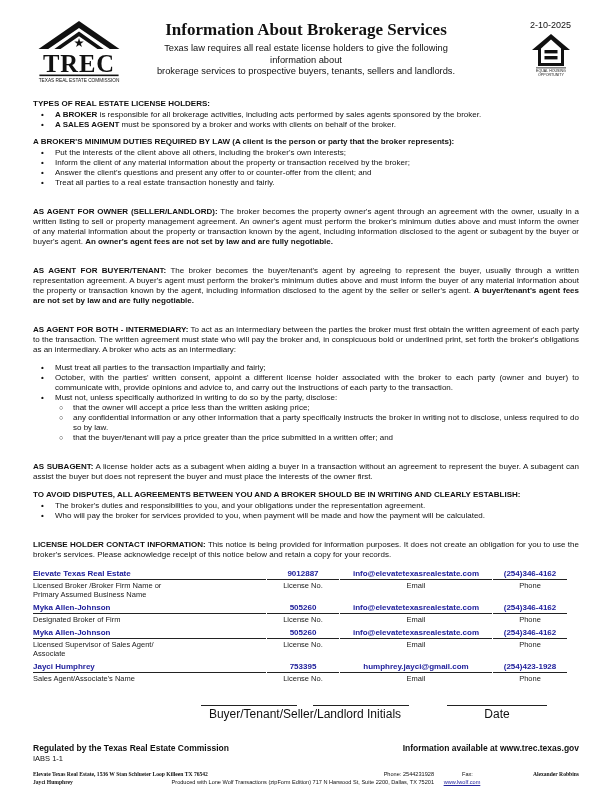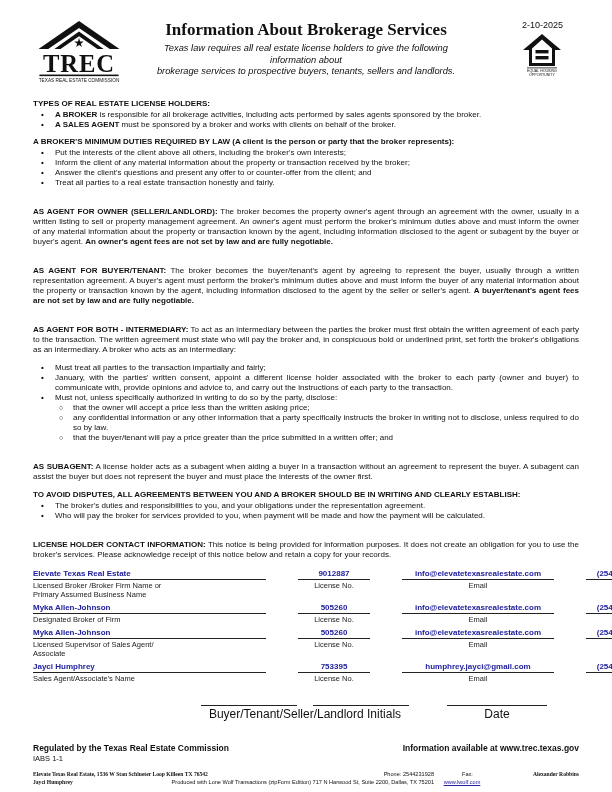--- a/index.html
+++ b/index.html
@@ -2,38 +2,38 @@
 <html><head>
 <meta charset="utf-8">
 <style>
   html,body{margin:0;padding:0;background:#e8e8e8;}
   .page{position:relative;width:612px;height:792px;background:#ffffff;overflow:hidden;
         font-family:"Liberation Sans",sans-serif;color:#111;box-sizing:border-box;
         padding:20px 33px 8px 33px;}
   
   .hdr{position:relative;height:72px;}
   .trec-logo{position:absolute;left:2px;top:0;}
-  .eho-wrap{position:absolute;right:16px;top:0;text-align:center;}
+  .eho-wrap{position:absolute;right:8px;top:0;text-align:right;}
   .hdr-date{font-size:9px;margin-bottom:3px;}
   .hdr-center{margin:0 110px;text-align:center;}
   .hdr-title{font-family:"Liberation Serif",serif;font-weight:bold;font-size:17px;}
-  .hdr-sub{font-style:italic;font-size:9.3px;line-height:11.5px;margin-top:3px;}
+  .hdr-sub{font-size:9.3px;line-height:11.5px;margin-top:3px;}
   
   .sec{margin-top:7px;}
   .h{font-weight:bold;font-size:8px;line-height:10px;}
   .para{font-size:8px;line-height:10px;text-align:justify;margin-top:19px;}
   .b{font-weight:bold;}
   .bullets{margin-top:1px;}
   .bul{display:flex;font-size:8px;line-height:10px;}
   .bul .mk{width:14px;padding-left:8px;flex:none;font-weight:bold;}
   .bul .tx{flex:1;text-align:justify;}
   .sub .mk{width:14px;padding-left:26px;flex:none;font-weight:normal;font-size:7px;}
   
   .ctable{margin-top:8px;}
-  .crow{display:grid;grid-template-columns:233px 72px 152px 74px;column-gap:32px;}
+  .crow{display:grid;grid-template-columns:233px 72px 152px 74px;column-gap:1px;}
   .cval{font-weight:bold;color:#21219c;border-bottom:1px solid #222;font-size:8px;
         line-height:11px;padding-bottom:0px;}
   .cval.ctr,.clab.ctr{text-align:center;}
   .clab{font-size:7.5px;line-height:9px;color:#222;padding-top:1px;padding-bottom:3px;}
   
   .sig{display:flex;margin-top:10px;margin-left:168px;}
   .sigcol1{width:208px;}
   .siglines{display:flex;gap:16px;}
   .sigline{flex:1;border-bottom:1px solid #222;height:9px;}
   .siglab{font-size:12px;text-align:center;margin-top:1px;}
@@ -129,21 +129,21 @@
   <p class="para"><span class="b">AS AGENT FOR BUYER/TENANT:</span><span> The broker becomes the buyer/tenant's agent by agreeing to represent the buyer, usually through a written representation agreement. A buyer's agent must perform the broker's minimum duties above and must inform the buyer of any material information about the property or transaction known by the agent, including information disclosed to the agent by the seller or seller's agent. </span><span class="b">A buyer/tenant's agent fees are not set by law and are fully negotiable.</span></p>
 
   <p class="para"><span class="b">AS AGENT FOR BOTH - INTERMEDIARY:</span><span> To act as an intermediary between the parties the broker must first obtain the written agreement of each party to the transaction. The written agreement must state who will pay the broker and, in conspicuous bold or underlined print, set forth the broker's obligations as an intermediary. A broker who acts as an intermediary:</span></p>
   <div class="bullets">
     <div class="bul">
         <span class="mk">•</span>
         <span class="tx">Must treat all parties to the transaction impartially and fairly;</span>
       </div>
     <div class="bul">
         <span class="mk">•</span>
-        <span class="tx">January, with the parties' written consent, appoint a different license holder associated with the broker to each party (owner and buyer) to communicate with, provide opinions and advice to, and carry out the instructions of each party to the transaction.</span>
+        <span class="tx">October, with the parties' written consent, appoint a different license holder associated with the broker to each party (owner and buyer) to communicate with, provide opinions and advice to, and carry out the instructions of each party to the transaction.</span>
       </div>
     <div class="bul">
         <span class="mk">•</span>
         <span class="tx">Must not, unless specifically authorized in writing to do so by the party, disclose:</span>
       </div>
     <div class="bul sub">
         <span class="mk">○</span>
         <span class="tx">that the owner will accept a price less than the written asking price;</span>
       </div>
     <div class="bul sub">

